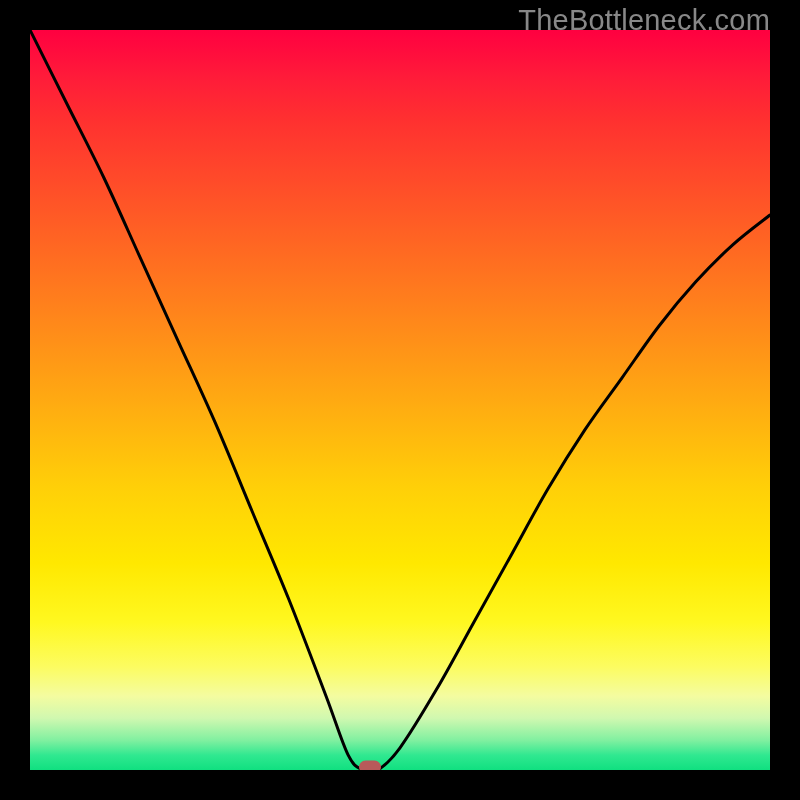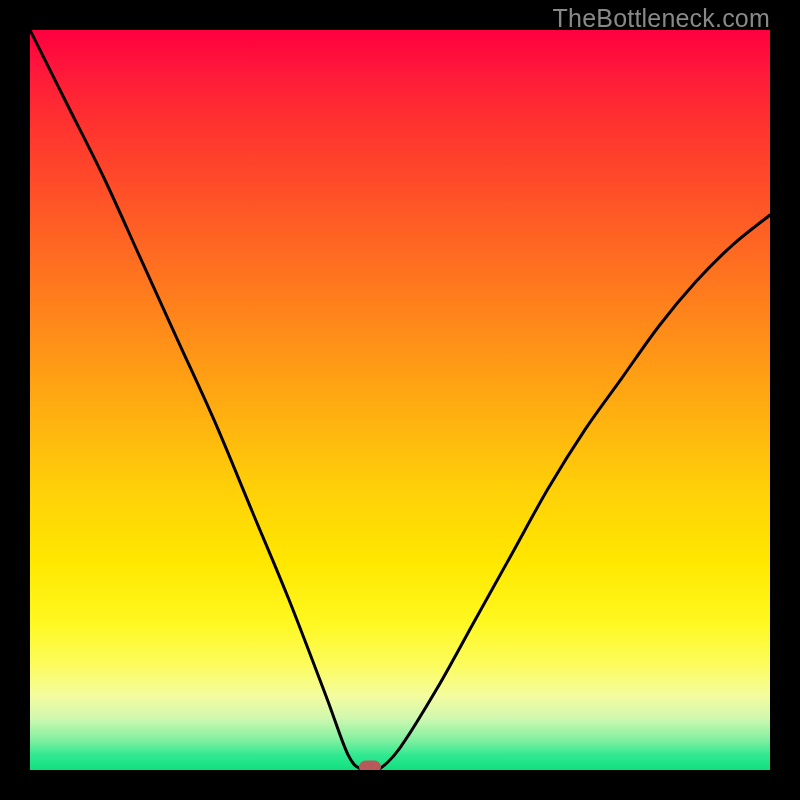--- a/index.html
+++ b/index.html
@@ -49,21 +49,21 @@
       #d0f8b0 93%,
       #80f0a0 96%,
       #30e890 98%,
       #10e080 100%);
   }
   .watermark {
     position: absolute;
     top: 4px;
     right: 30px;
     color: #888;
-    font-size: 25px;
+    font-size: 29px;
     font-weight: normal;
     letter-spacing: 0.2px;
   }
   .curve-svg {
     position: absolute;
     top: 0;
     left: 0;
     width: 100%;
     height: 100%;
   }

